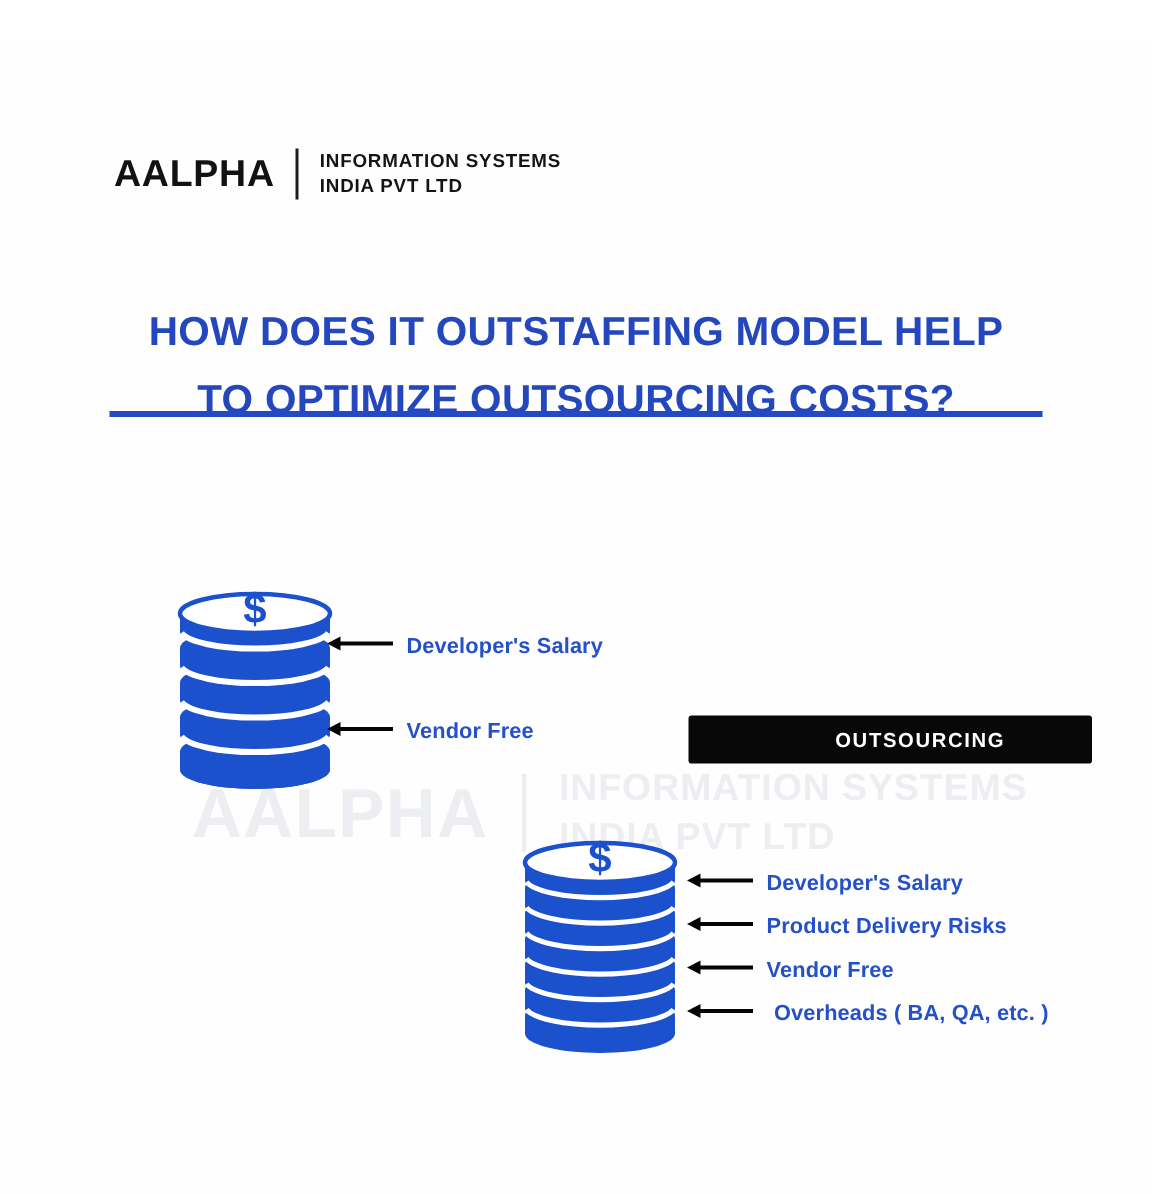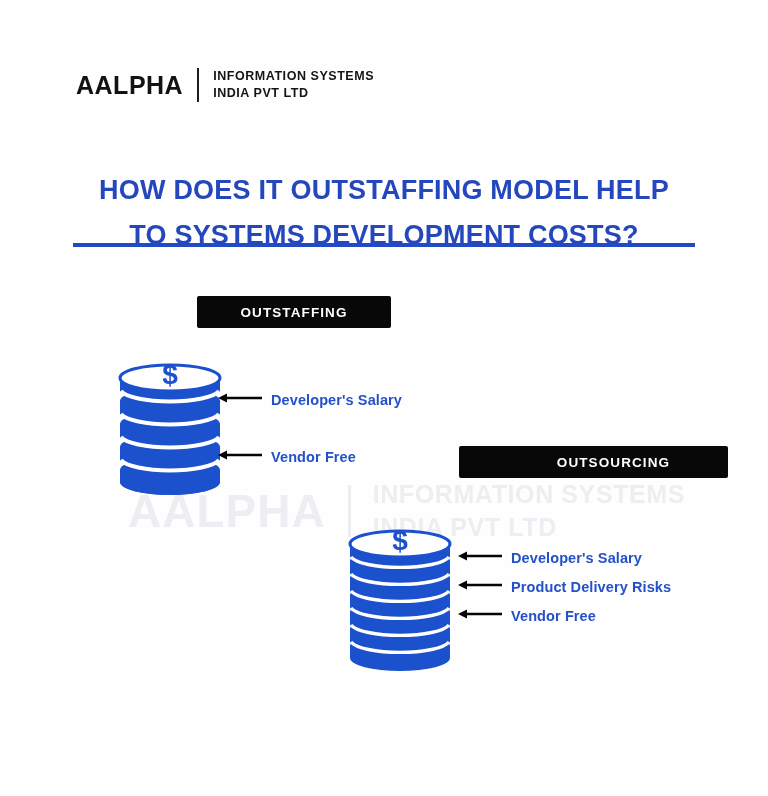--- a/index.html
+++ b/index.html
@@ -12,20 +12,21 @@
     background: #ffffff;
     font-family: "Liberation Sans", sans-serif;
     overflow: hidden;
     position: relative;
   }
 
   .canvas {
     position: absolute;
     inset: 0;
     background: #fefefe;
+    margin-top: 31px;
   }
 
   
   .logo {
     position: absolute;
     left: 76px;
     top: 68px;
     display: flex;
     align-items: center;
     gap: 14px;
@@ -171,21 +172,21 @@
     <div class="logo-mark">AALPHA</div>
     <span class="logo-sep"></span>
     <div class="logo-sub">
       <div>INFORMATION SYSTEMS</div>
       <div>INDIA PVT LTD</div>
     </div>
   </div>
 
   <div class="title-block">
     <div class="title-line">HOW DOES IT OUTSTAFFING MODEL HELP</div>
-    <div class="title-line">TO SYSTEMS DEVELOPMENT COSTS?</div>
+    <div class="title-line">TO OPTIMIZE OUTSOURCING COSTS?</div>
   </div>
   <div class="rule"></div>
 
   <div class="watermark">
     <div class="wm-mark">AALPHA</div>
     <span class="wm-sep"></span>
     <div class="wm-sub">
       <div>INFORMATION SYSTEMS</div>
       <div>INDIA PVT LTD</div>
     </div>
@@ -296,22 +297,26 @@
   </div>
 
   <div class="callout" style="left:458px; top:608px;">
     <svg class="arrow" viewBox="0 0 44 12">
       <line x1="6" y1="6" x2="44" y2="6" stroke="#050505" stroke-width="2.6"></line>
       <polygon points="0,6 9,1.4 9,10.6" fill="#050505"></polygon>
     </svg>
     <span class="callout-label">Vendor Free</span>
   </div>
 
-
-  <div class="chip" id="chip-outstaffing">
-    <span>OUTSTAFFING</span>
-  </div>
+  <div class="callout" style="left:458px; top:637px;">
+    <svg class="arrow" viewBox="0 0 44 12">
+      <line x1="6" y1="6" x2="44" y2="6" stroke="#050505" stroke-width="2.6"></line>
+      <polygon points="0,6 9,1.4 9,10.6" fill="#050505"></polygon>
+    </svg>
+    <span class="callout-label" style="margin-left:5px;">Overheads ( BA, QA, etc. )</span>
+  </div>
+
 
   <div class="chip" id="chip-outsourcing">
     <span>OUTSOURCING</span>
   </div>
 
 </div>
 
 </body></html>

